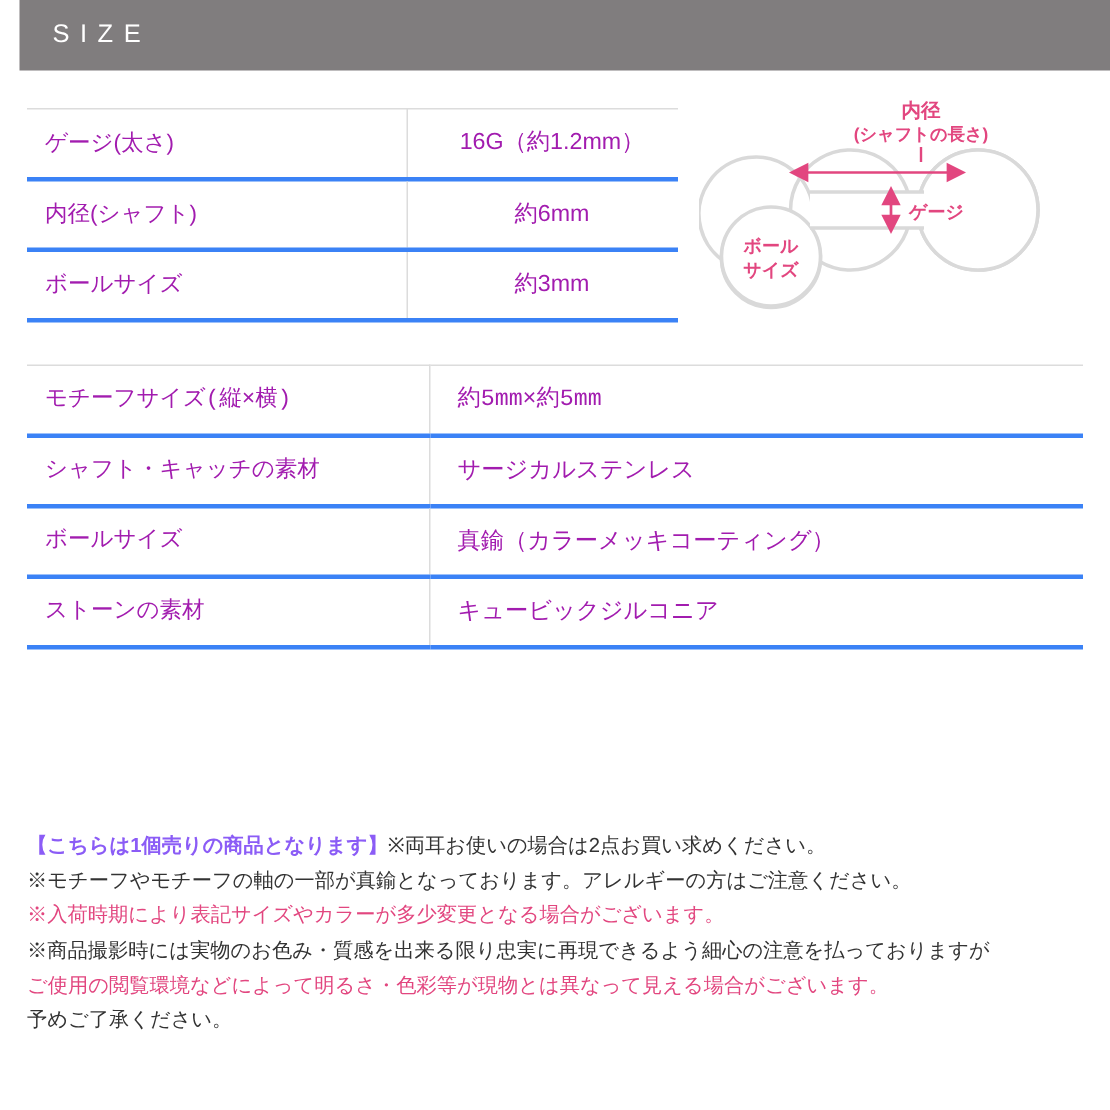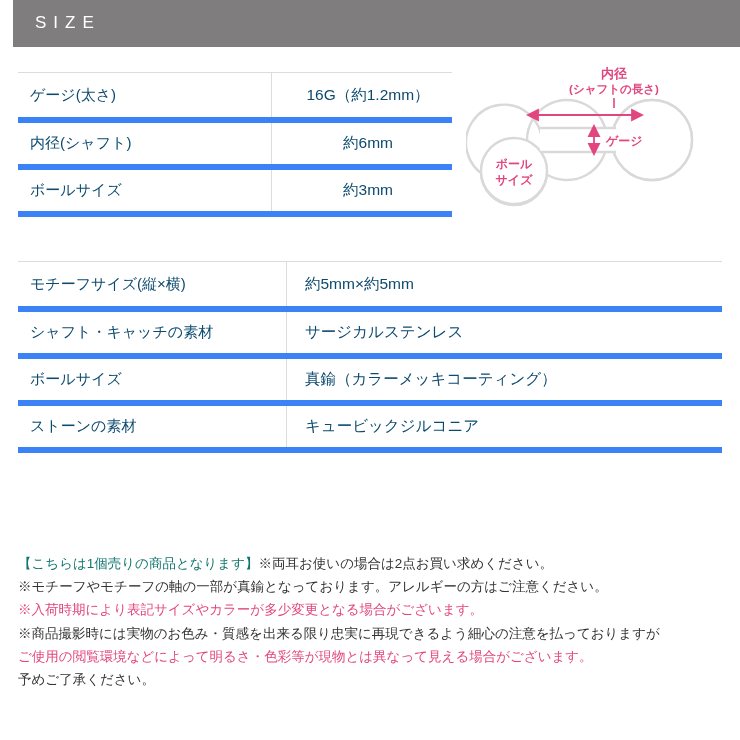--- a/index.html
+++ b/index.html
@@ -45,32 +45,33 @@
   .table-top {
     position: absolute;
     left: 18px;
     top: 72px;
     width: 434px;
     border-collapse: collapse;
   }
   .table-bottom {
     position: absolute;
     left: 18px;
-    top: 261px;
+    top: 243px;
     width: 704px;
     border-collapse: collapse;
+    font-family: Liberation Mono, monospace;
   }
   .table-top tr, .table-bottom tr {
     height: 47px;
   }
   .table-top td, .table-bottom td {
     border-top: 1px solid #dcdcdc;
-    border-bottom: 6px solid #3b82f6;
+    border-bottom: 3px solid #3b82f6;
     font-size: 15.5px;
-    color: #0c4a6e;
+    color: #a21caf;
     padding: 0;
     vertical-align: middle;
     line-height: 1.3;
   }
   .table-top td.k, .table-bottom td.k {
     width: 256px;
     padding-left: 12px;
     border-right: 1px solid #dcdcdc;
     font-size: 15px;
   }
@@ -94,21 +95,21 @@
   .notes {
     position: absolute;
     left: 18px;
     top: 552px;
     width: 704px;
     font-size: 13.5px;
     line-height: 1.72;
     color: #333333;
   }
   .notes .line { white-space: nowrap; }
-  .note-strong { color: #0f766e; font-weight: normal; }
+  .note-strong { color: #8b5cf6; font-weight: bold; }
   .note-pink { color: #e2467f; }
   .note-dark { color: #333333; }
 </style>
 </head>
 <body>
 
 <div class="page">
 
   <div class="header">
     <div class="header-title">SIZE</div>

